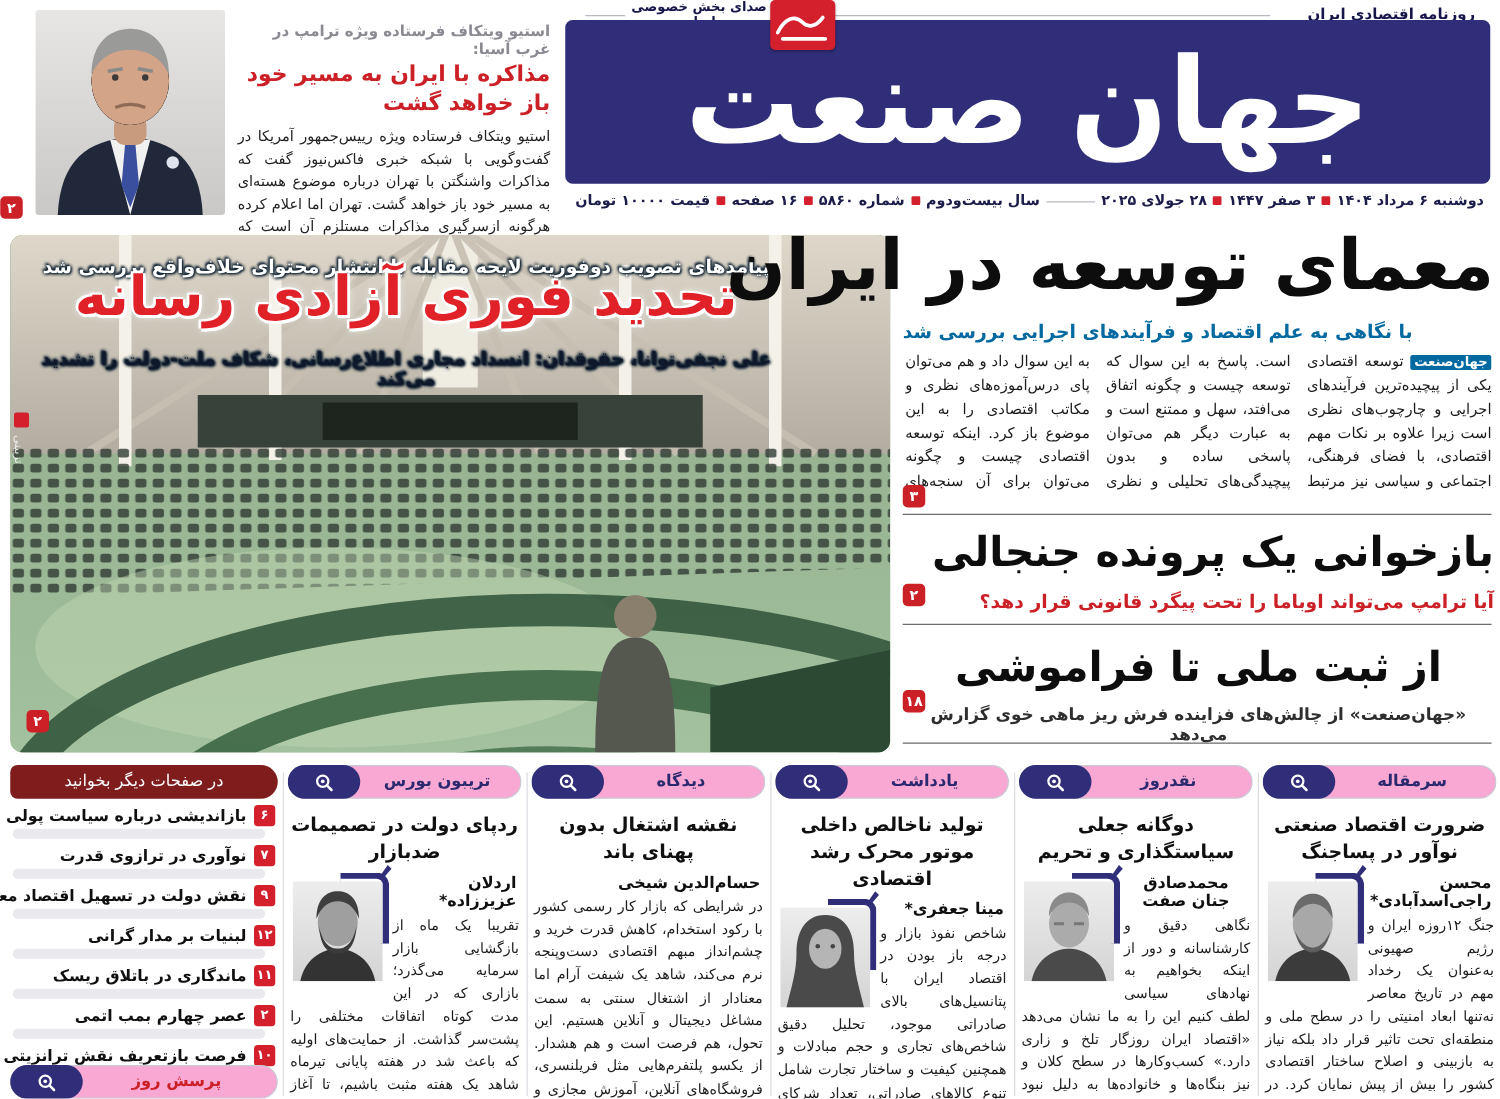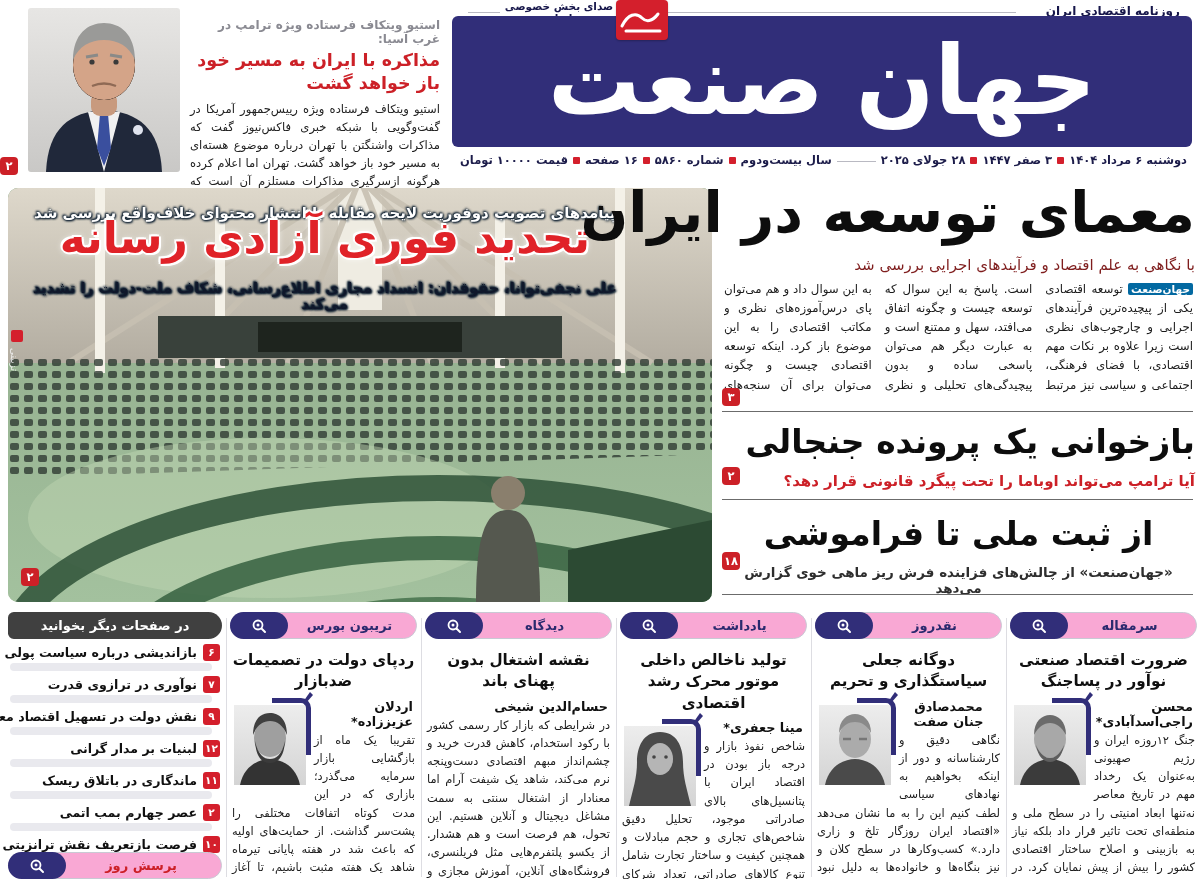--- a/index.html
+++ b/index.html
@@ -37,21 +37,21 @@
   .ov2{top:24px;font-size:44px;font-weight:900;color:#e02228;
        text-shadow:-2px 0 0 #fff,2px 0 0 #fff,0 -2px 0 #fff,0 2px 0 #fff,2px 2px 0 #fff,-2px -2px 0 #fff,0 0 7px #fff;}
   .ov3{top:92px;font-size:14.5px;font-weight:800;color:#0f172a;
        text-shadow:0 0 3px #123,0 0 3px #123,1px 1px 2px #123,-1px -1px 2px #123;}
   .parl-badge{position:absolute;left:13px;bottom:16px;}
   .credit-logo{position:absolute;left:3px;top:142px;width:12px;height:12px;background:#d41f2c;border-radius:2px;}
   .parl-credit{position:absolute;left:1px;top:160px;writing-mode:vertical-rl;font-size:9px;color:#f2f2f2;opacity:.95;letter-spacing:1px;}
   
   .lead{position:absolute;left:722px;top:184px;width:473px;height:418px;}
   .lead-h1{position:absolute;top:0;left:0;right:0;margin:0;text-align:center;font-size:56px;font-weight:900;color:#0d0d0d;line-height:1.05;white-space:nowrap;}
-  .lead-sub{position:absolute;top:72px;left:0;right:0;text-align:right;font-size:15px;font-weight:400;color:#7f1d1d;}
+  .lead-sub{position:absolute;top:72px;left:0;right:0;text-align:left;font-size:15px;font-weight:700;color:#0369a1;}
   .lead-body{position:absolute;top:96px;left:2px;right:2px;height:116px;overflow:hidden;
              column-count:3;column-gap:13px;font-size:11.8px;line-height:1.62;text-align:justify;color:#1b1b1b;}
   .src-tag{background:#0369a1;color:#fff;font-weight:700;font-size:10.5px;padding:0 3px;border-radius:2px;}
   .b3{position:absolute;left:0;top:204px;}
   .rule{position:absolute;left:0;right:2px;border-top:1.5px solid #6b6b6b;}
   .r1{top:227px;} .r2{top:315px;} .r3{top:410px;}
   .s2-h{position:absolute;top:238px;left:0;right:0;margin:0;text-align:right;font-size:33px;font-weight:900;color:#0d0d0d;white-space:nowrap;}
   .s2-sub{position:absolute;top:288px;left:0;right:0;font-size:15px;font-weight:700;color:#cc2027;}
   .b4{position:absolute;left:0;top:283px;}
   .s3-h{position:absolute;top:330px;left:0;right:0;margin:0;text-align:center;font-size:33px;font-weight:900;color:#0d0d0d;white-space:nowrap;}
@@ -59,22 +59,22 @@
   .b18{position:absolute;left:0;top:368px;}
   
   .bottom{position:absolute;top:612px;left:0;width:1200px;height:267px;}
   .vsep{position:absolute;top:6px;bottom:2px;width:1px;background:#ddddе2;background:#dddde2;}
   .bcol{position:absolute;top:0;width:187px;height:267px;overflow:hidden;}
   .pill{position:relative;height:25px;border:1px solid #c9c9d4;border-radius:14px;background:#f9a8d4;}
   .pill-blue{position:absolute;left:-1px;top:-1px;width:58px;height:27px;background:#312e79;border-radius:14px;
              display:flex;align-items:center;justify-content:center;}
   .pill-label{position:absolute;left:58px;right:6px;top:0;line-height:25px;text-align:center;color:#2b2a6e;font-weight:800;font-size:13px;white-space:nowrap;}
   .pill-label.red{color:#cc2027;}
-  .pill-solid{height:27px;border:none;background:#404040;border-radius:6px 14px 14px 6px;
-              color:#fff;text-align:center;line-height:27px;font-weight:700;font-size:13px;}
+  .pill-solid{height:27px;border:none;background:#7f1d1d;border-radius:6px 14px 14px 6px;
+              color:#fff;text-align:center;line-height:27px;font-weight:400;font-size:13px;}
   .col-title{margin:11px 2px 0;text-align:center;font-weight:800;font-size:15.2px;line-height:1.4;color:#101010;}
   .col-flow{margin-top:6px;padding:0 2px;}
   .headshot{float:left;width:72px;height:80px;margin:6px 8px 4px 2px;position:relative;}
   .hs-frame{position:absolute;right:-5px;top:-7px;width:34px;height:52px;border-top:5px solid #312e79;border-right:5px solid #312e79;border-radius:0 10px 0 0;}
   .hs-nib{position:absolute;right:-9px;top:-15px;}
   .col-author{font-weight:800;font-size:12.8px;color:#101010;text-align:right;margin:2px 2px 2px 0;}
   .col-author.center{text-align:center;}
   .col-body{font-size:11.4px;line-height:1.6;text-align:justify;color:#1c1c1c;margin:2px 0 0;}
   
   .side{position:absolute;left:8px;top:0;width:214px;height:267px;}

